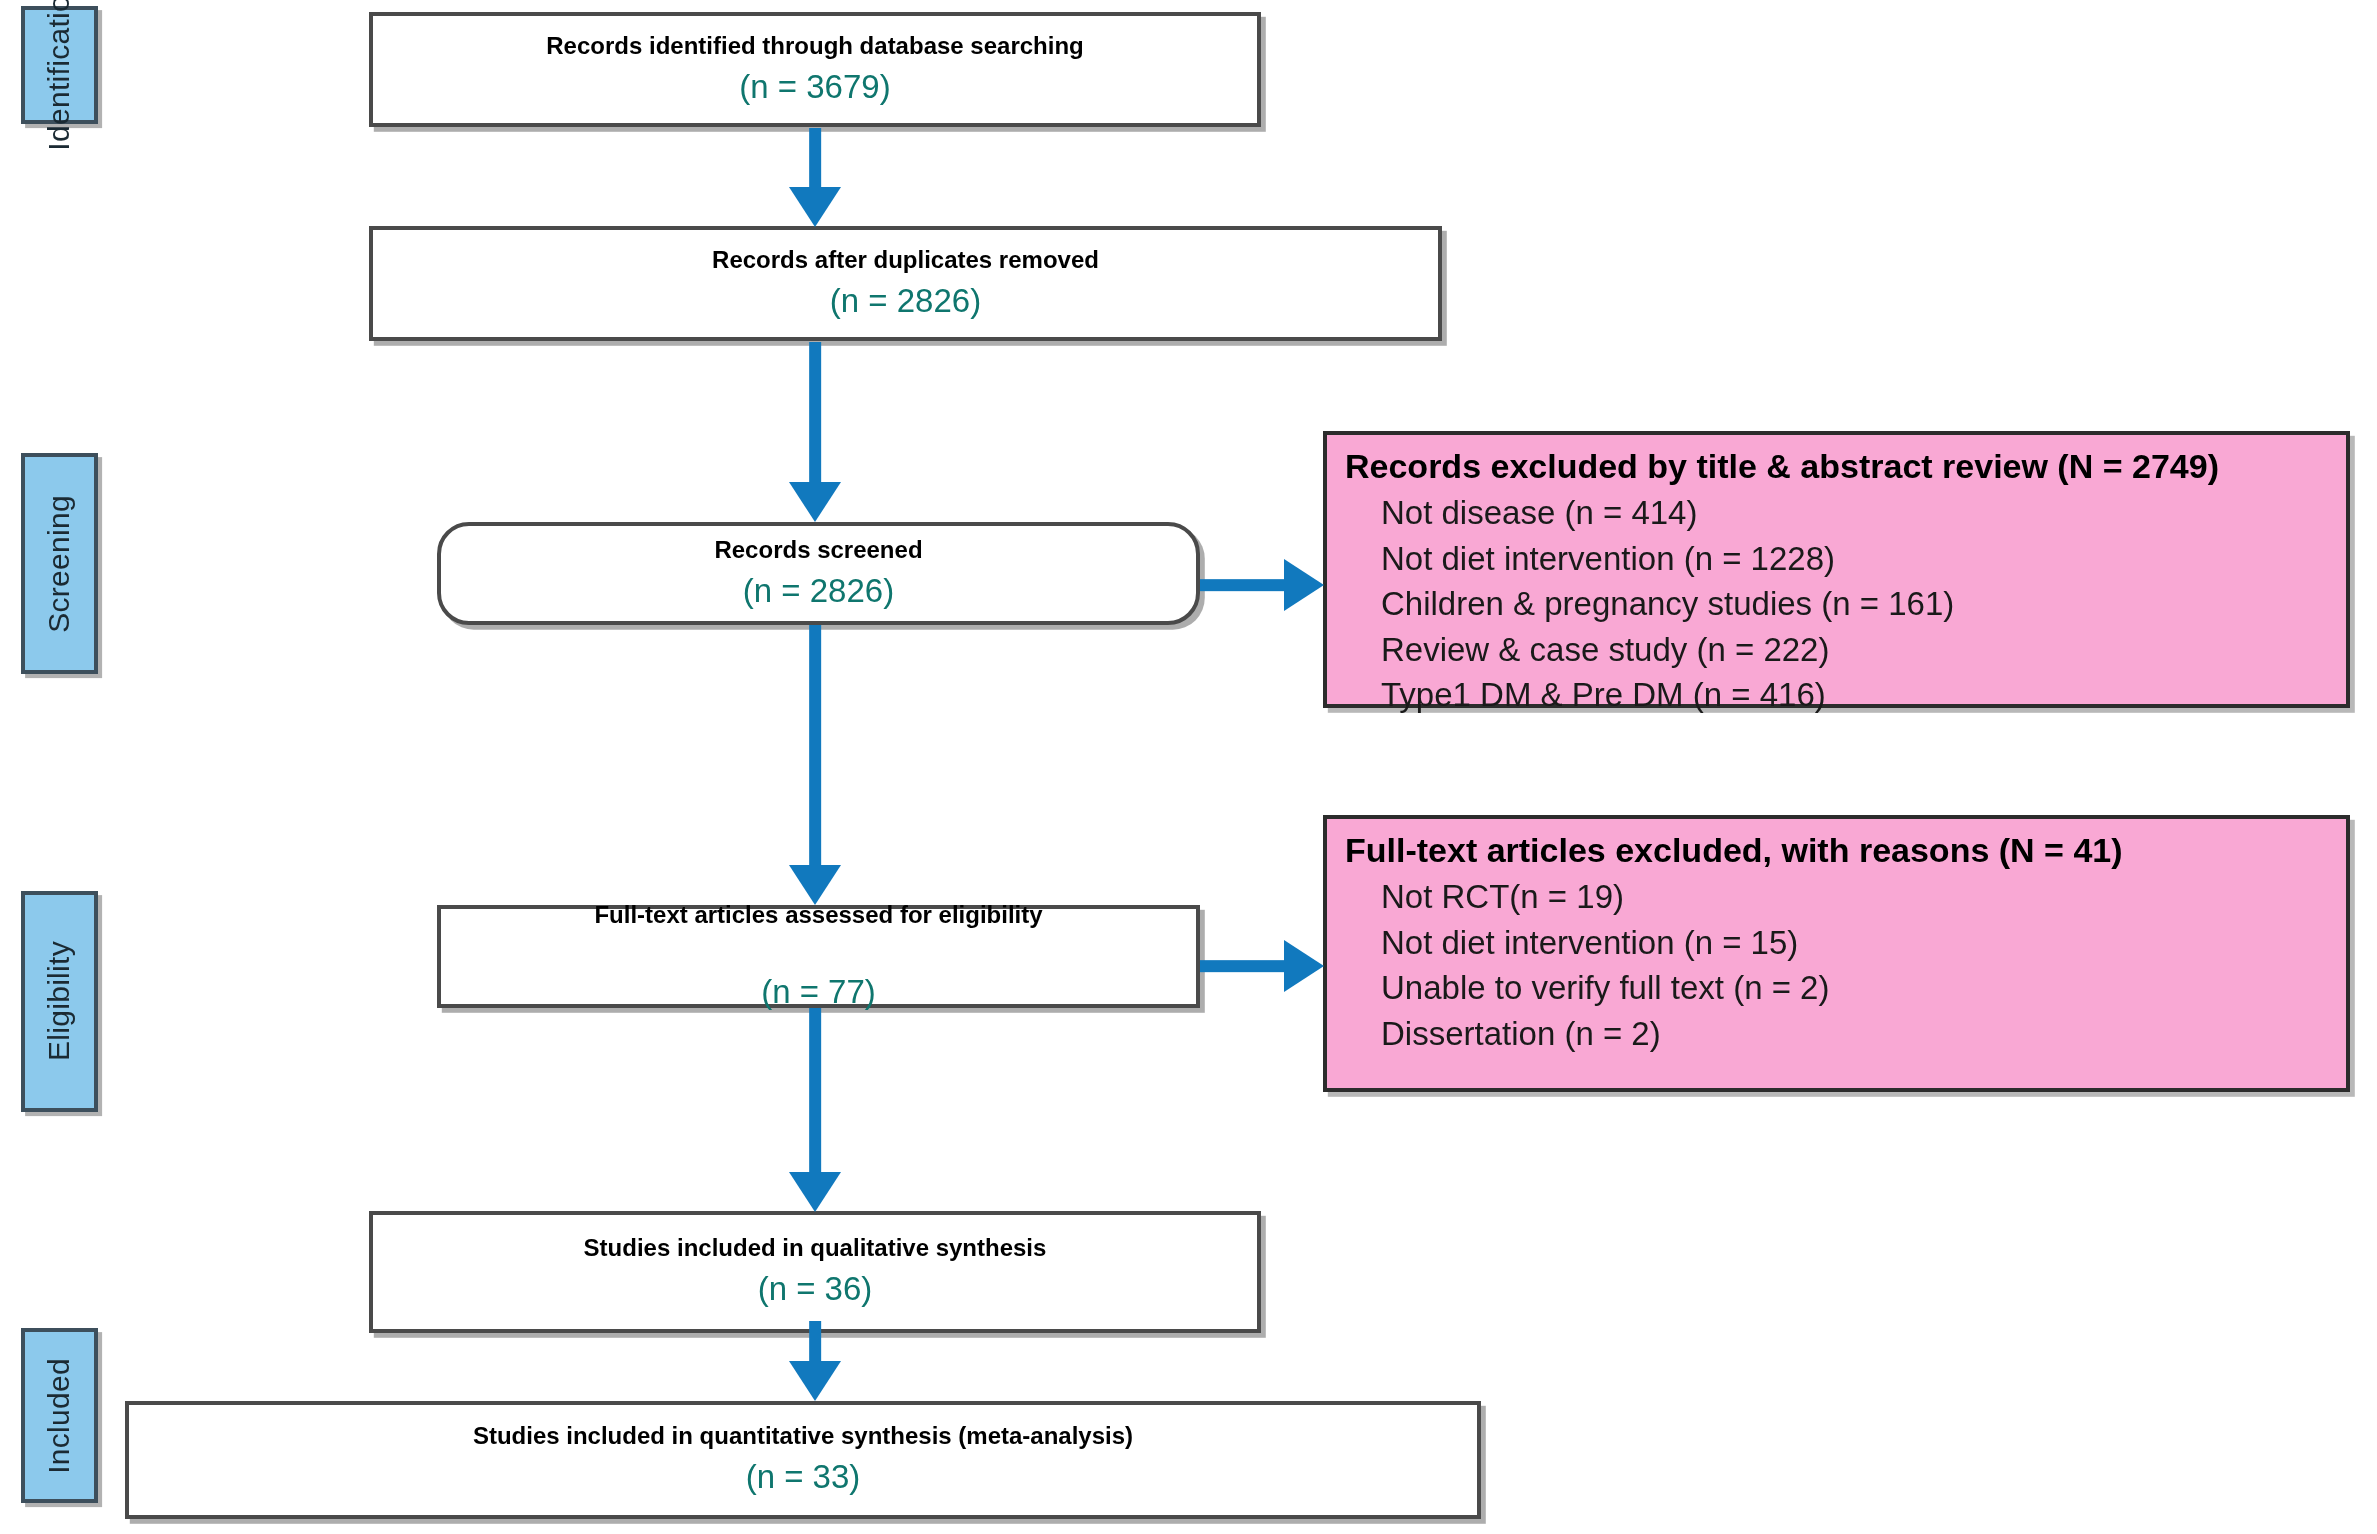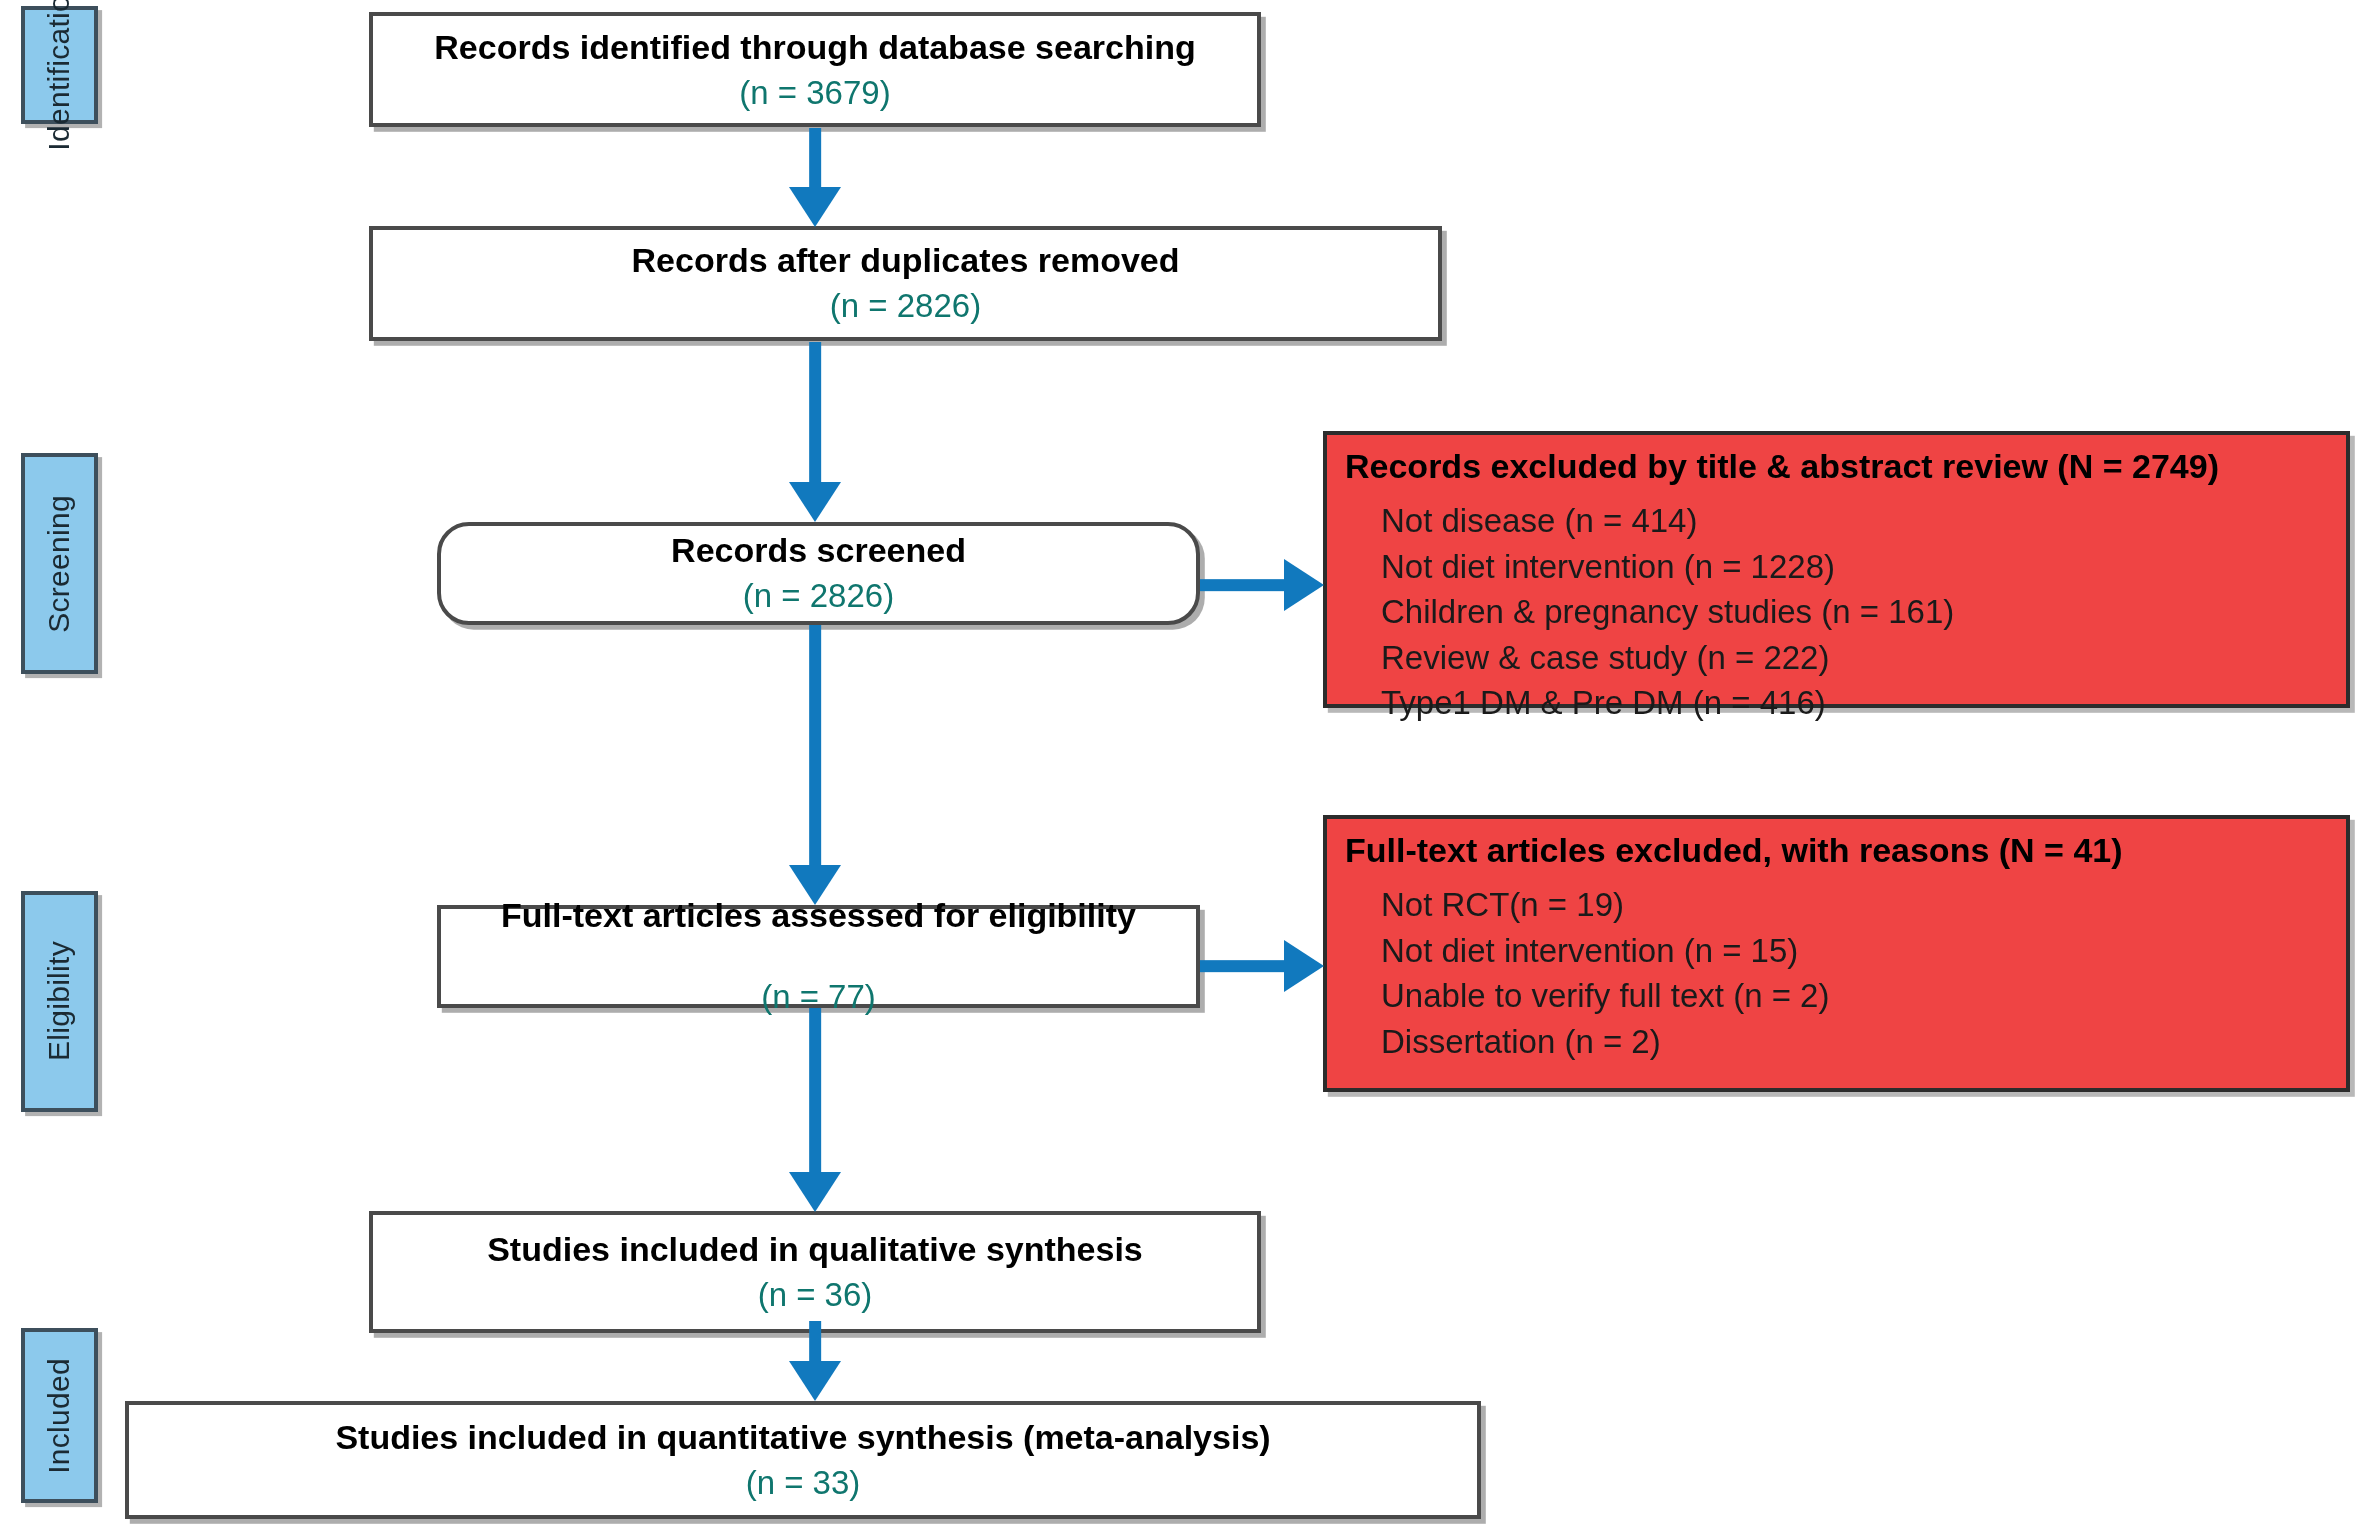--- a/index.html
+++ b/index.html
@@ -44,47 +44,46 @@
     position: absolute;
     background: #FFFFFF;
     border: 4.8px solid #4A4A4A;
     box-shadow: 4.8px 4.8px 0 0 rgba(0,0,0,0.32);
     display: flex;
     flex-direction: column;
     align-items: center;
     justify-content: center;
   }
   .proc-box .line-main {
-    font-size: 34px;
+    font-size: 24px;
     font-weight: bold;
     color: #000000;
     text-align: center;
     line-height: 1.12;
     white-space: nowrap;
   }
   .proc-box .line-n {
     font-size: 33px;
     font-weight: normal;
     color: #0f766e;
     text-align: center;
     line-height: 1.2;
     margin-top: 6.9px;
   }
 
   
   .excl-box {
     position: absolute;
-    background: #ef4444;
+    background: #f9a8d4;
     border: 4.8px solid #2C2C2C;
     box-shadow: 4.8px 4.8px 0 0 rgba(0,0,0,0.28);
     padding: 11px 18px 12.4px 18px;
     display: flex;
     flex-direction: column;
     justify-content: flex-start;
-    gap: 8px;
   }
   .excl-box .excl-title {
     font-size: 34px;
     font-weight: bold;
     color: #000000;
     line-height: 1.18;
     white-space: nowrap;
     margin-bottom: 4.1px;
   }
   .excl-box .excl-reasons {

